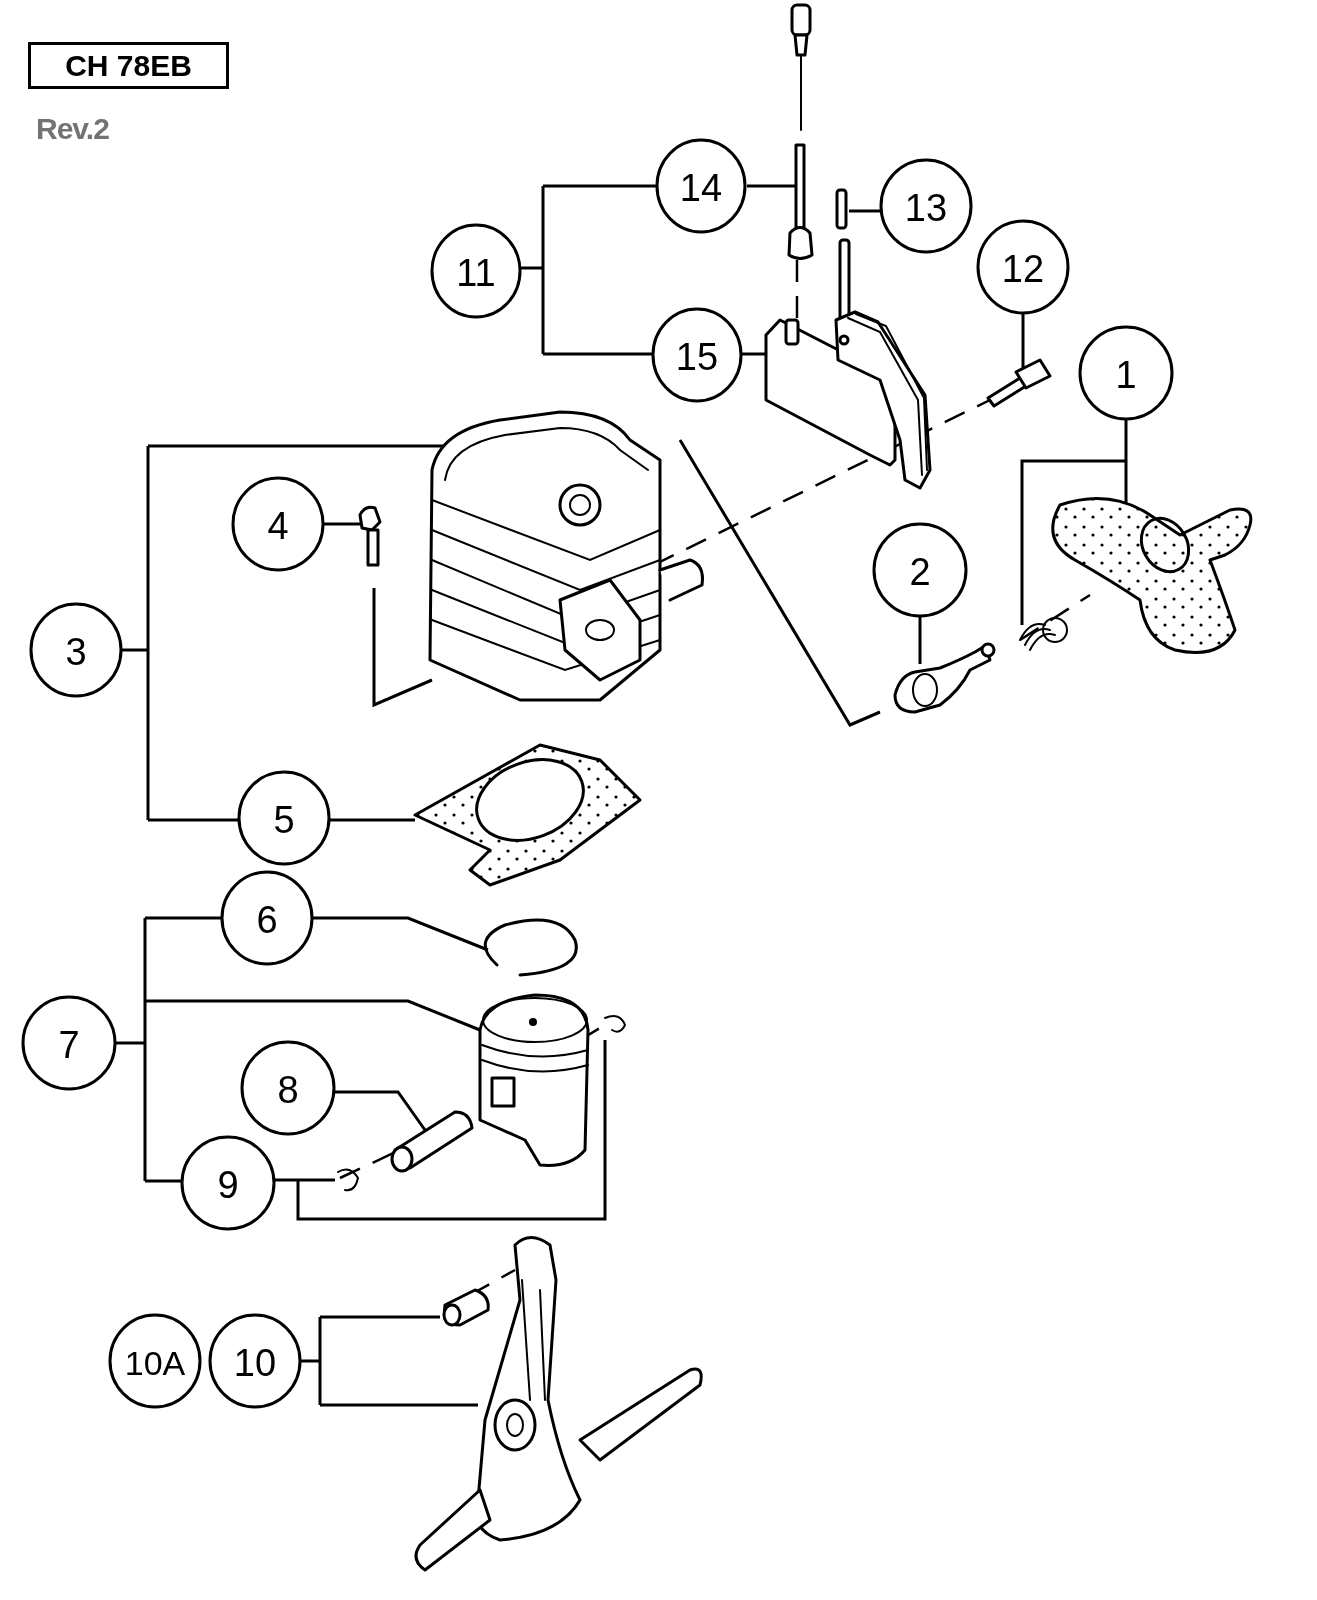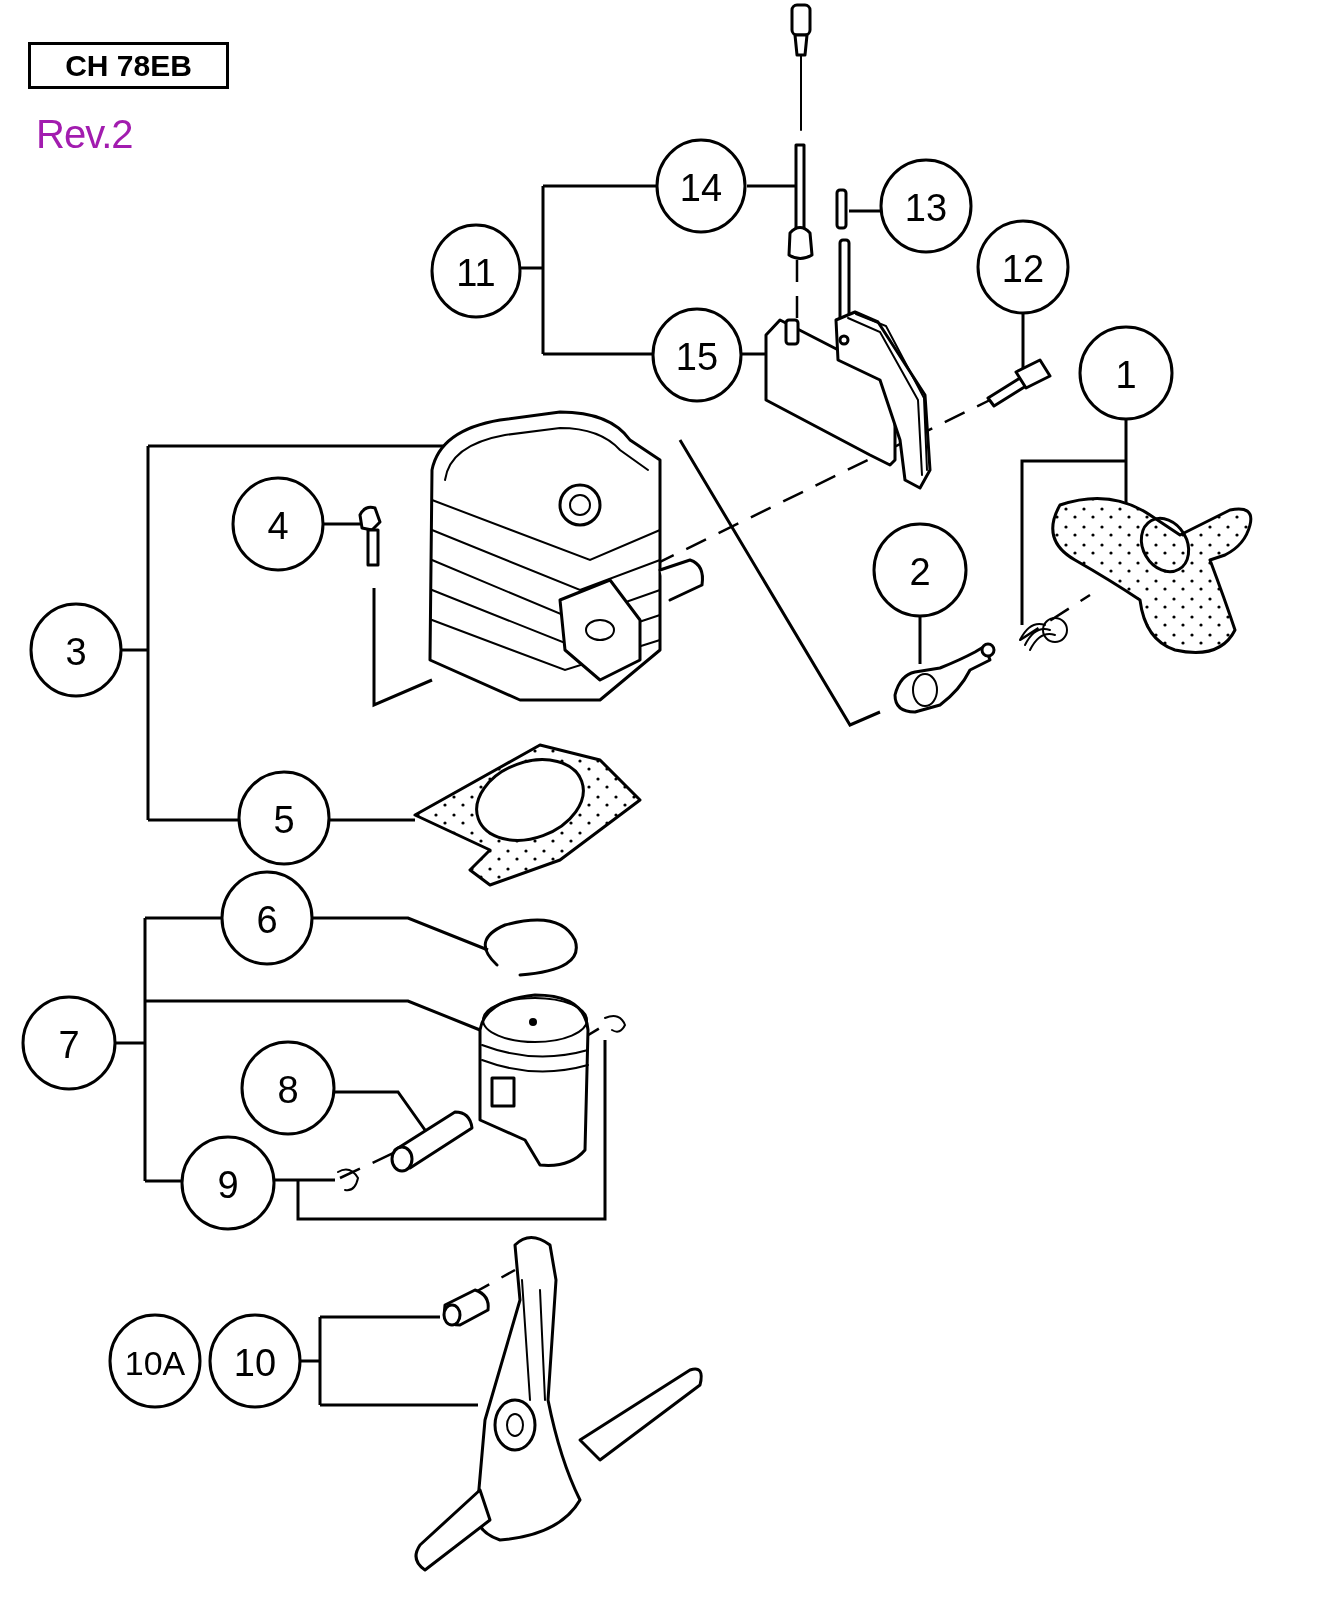--- a/index.html
+++ b/index.html
@@ -1,19 +1,19 @@
 <!DOCTYPE html>
 <html><head>
 <meta charset="utf-8">
 <style>
   html, body { margin: 0; padding: 0; background: #ffffff; }
   body { width: 1317px; height: 1600px; position: relative; overflow: hidden; font-family: "Liberation Sans", sans-serif; }
   #diagram { position: absolute; left: 0; top: 0; }
   .model-box { position: absolute; left: 28px; top: 42px; width: 201px; height: 47px; border: 3px solid #000; box-sizing: border-box; display: flex; align-items: center; justify-content: center; font-weight: bold; font-size: 30px; color: #000; font-family: "Liberation Sans", sans-serif; }
-  .rev { position: absolute; left: 36px; top: 112px; font-size: 40px; color: #a21caf; letter-spacing: -1px; font-family: "Liberation Sans", sans-serif; }
+  .rev { position: absolute; left: 36px; top: 112px; font-size: 30px; color: #737373; letter-spacing: -1px; font-family: "Liberation Sans", sans-serif; font-weight: bold; }
   .callout-text { font-family: "Liberation Sans", sans-serif; font-size: 38px; fill: #000; text-anchor: middle; dominant-baseline: central; }
   .callout-text.small { font-size: 34px; }
   .line { stroke: #000; stroke-width: 3; fill: none; }
   .part { stroke: #000; stroke-width: 3; fill: #fff; stroke-linejoin: round; stroke-linecap: round; }
   .thin { stroke: #000; stroke-width: 2; fill: none; stroke-linecap: round; }
   .dash { stroke: #000; stroke-width: 2.5; fill: none; stroke-dasharray: 22 14; }
   .dots { fill: url(#dotpat); stroke: #000; stroke-width: 3; stroke-linejoin: round; }
 </style>
 </head>
 <body>

